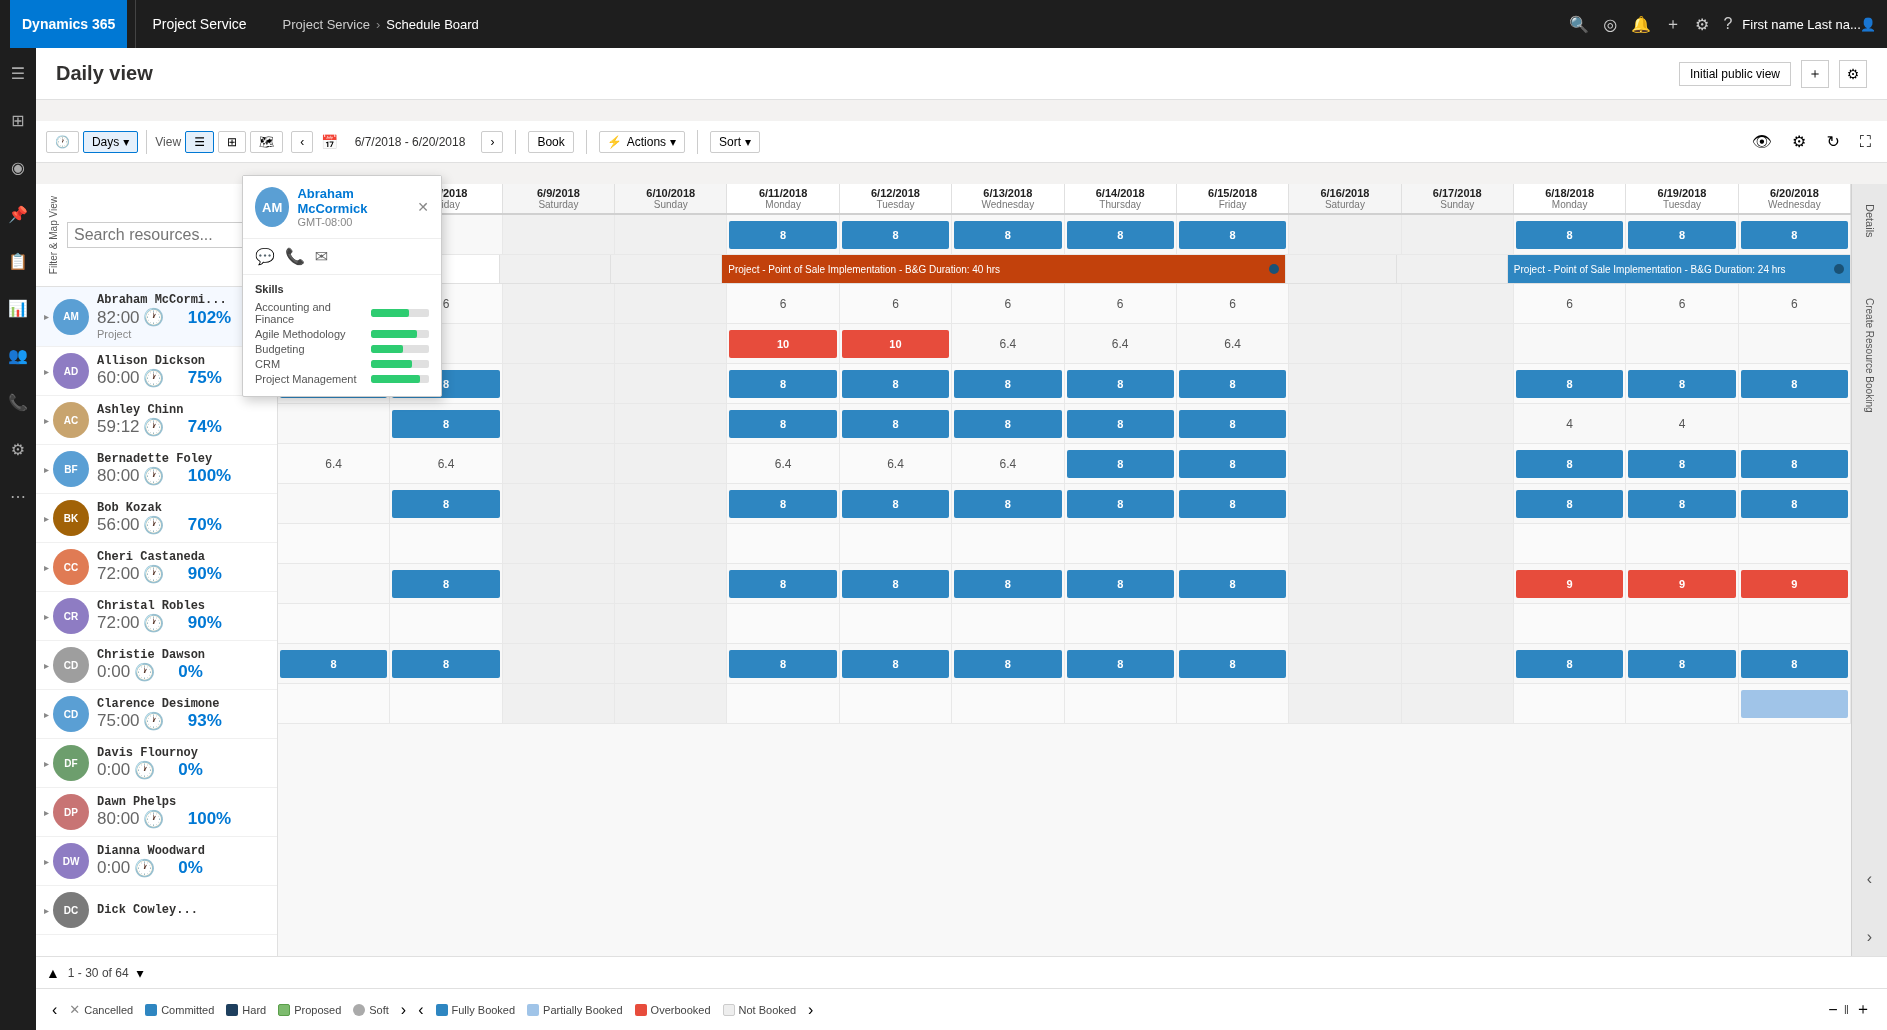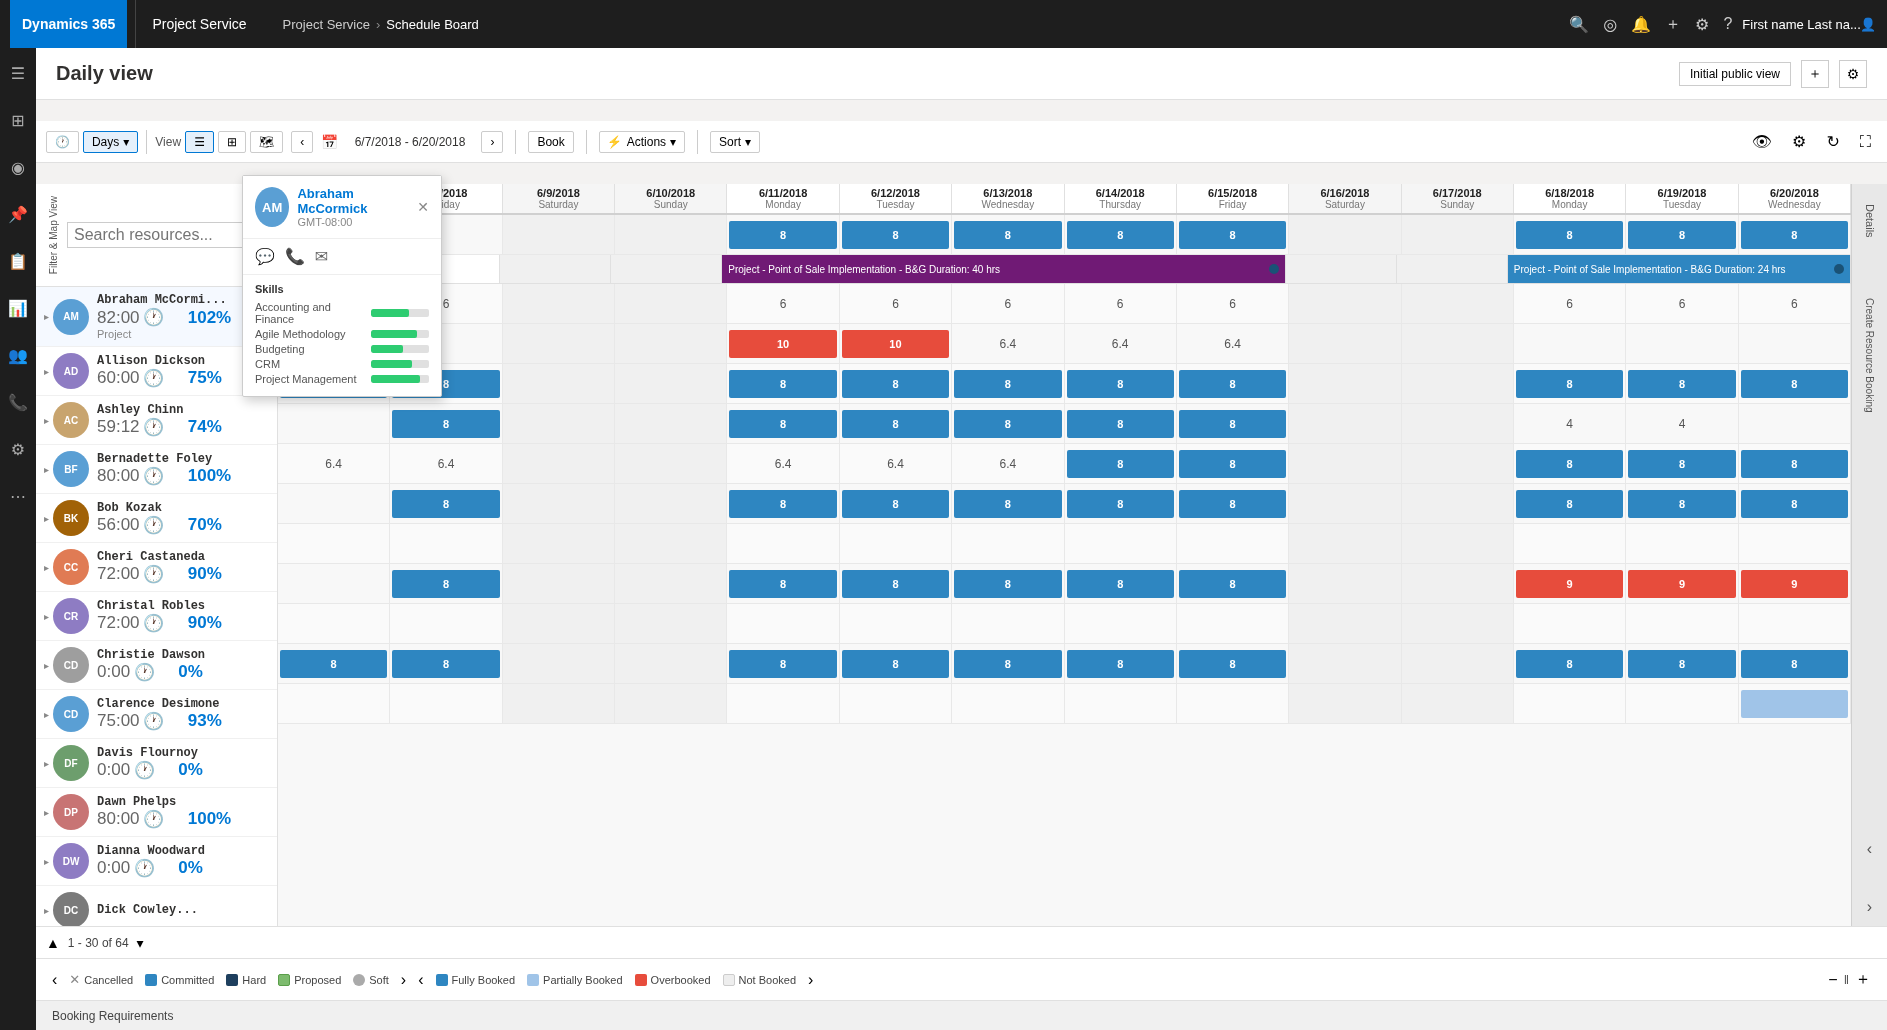--- a/index.html
+++ b/index.html
@@ -508,21 +508,21 @@
                   <div class="booking-block">8</div>
                 </div>
             </div>
 
             <div style="display:flex;background:#fff;height:28px;">
               <div style="flex:1;min-width:82px;border-right:1px solid #e0e0e0;"></div>
               <div style="flex:1;min-width:82px;border-right:1px solid #e0e0e0;"></div>
               <div style="flex:1;min-width:82px;border-right:1px solid #e0e0e0;background:#f0f0f0;"></div>
               <div style="flex:1;min-width:82px;border-right:1px solid #e0e0e0;background:#f0f0f0;"></div>
 
-              <div style="flex:5;min-width:410px;border-right:1px solid #e0e0e0;background:#701a75;color:#fff;font-size:10px;padding:2px 6px;display:flex;align-items:center;justify-content:space-between;">
+              <div style="flex:5;min-width:410px;border-right:1px solid #e0e0e0;background:#c2410c;color:#fff;font-size:10px;padding:2px 6px;display:flex;align-items:center;justify-content:space-between;">
                 <span>Project - Point of Sale Implementation - B&amp;G   Duration: 40 hrs</span>
                 <span style="width:10px;height:10px;background:#1a5276;border-radius:50%;display:inline-block;"></span>
               </div>
               <div style="flex:1;min-width:82px;border-right:1px solid #e0e0e0;background:#f0f0f0;"></div>
               <div style="flex:1;min-width:82px;border-right:1px solid #e0e0e0;background:#f0f0f0;"></div>
 
               <div style="flex:3;min-width:246px;border-right:1px solid #e0e0e0;background:#2e86c1;color:#fff;font-size:10px;padding:2px 6px;display:flex;align-items:center;justify-content:space-between;">
                 <span>Project - Point of Sale Implementation - B&amp;G   Duration: 24 hrs</span>
                 <span style="width:10px;height:10px;background:#1a5276;border-radius:50%;display:inline-block;"></span>
               </div>
@@ -920,23 +920,20 @@
         <span>Not Booked</span>
       </div>
       <button style="background:transparent;border:none;font-size:16px;cursor:pointer;">›</button>
       <div style="margin-left:auto;display:flex;align-items:center;gap:6px;">
         <button style="background:transparent;border:none;font-size:16px;cursor:pointer;">−</button>
         <span style="font-size:13px;color:#555;">‖</span>
         <button style="background:transparent;border:none;font-size:16px;cursor:pointer;">＋</button>
       </div>
     </div>
 
-    <div class="booking-req-bar">
-      <span>Booking Requirements</span>
-    </div>
 
   </div>
 
 </div>
 
 <div class="popup-card" style="top:175px;left:242px;">
   <div class="popup-header">
     <div class="popup-avatar">AM</div>
     <div>
       <div class="popup-name">Abraham McCormick</div>

